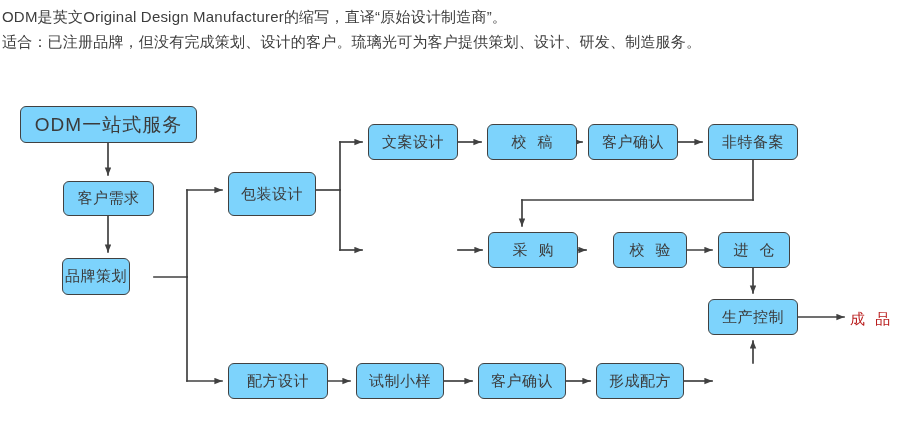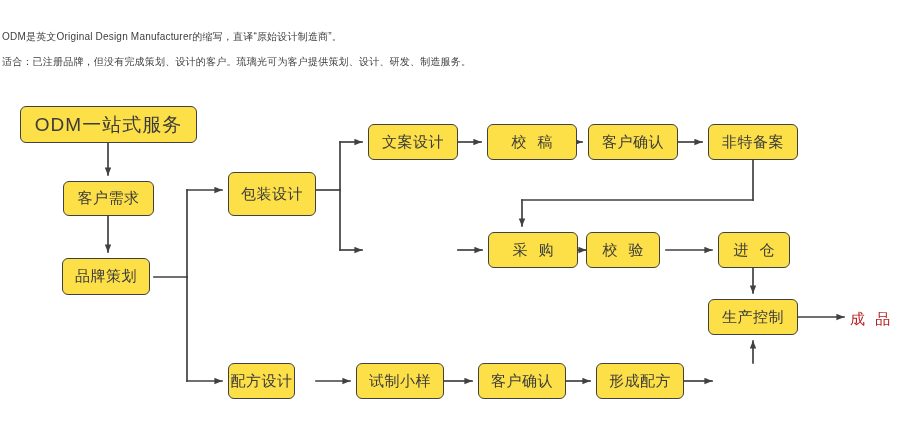--- a/index.html
+++ b/index.html
@@ -17,46 +17,45 @@
   #root {
     position: relative;
     width: 900px;
     height: 432px;
   }
 
   
   .desc {
     position: absolute;
     left: 2px;
-    font-size: 10px;
+    font-size: 15px;
     line-height: 18px;
     color: #3d3d3d;
     letter-spacing: 0.2px;
     white-space: nowrap;
-    margin-top: 20px;
   }
   .desc-1 { top: 8px; }
   .desc-2 { top: 33px; }
 
   
   #wires {
     position: absolute;
     left: 0;
     top: 0;
     width: 900px;
     height: 432px;
   }
 
   
   .node {
     position: absolute;
     box-sizing: border-box;
     border: 1.6px solid #414141;
     border-radius: 6px;
-    background: #fde047;
+    background: #7dd3fc;
     display: flex;
     align-items: center;
     justify-content: center;
     font-size: 15px;
     color: #3b3b3b;
     letter-spacing: 0.5px;
     white-space: nowrap;
     z-index: 2;
   }
   .node.big {
@@ -132,42 +131,42 @@
       <path d="M753,363 L753,341" marker-end="url(#ah)"></path>
 
       <path d="M798,317 L844,317" marker-end="url(#ah)"></path>
     </g>
   </svg>
 
   <div class="node big" style="left:20px;  top:106px; width:177px; height:37px;">ODM一站式服务</div>
 
   <div class="node" style="left:63px;  top:181px; width:91px;  height:35px;">客户需求</div>
 
-  <div class="node" style="left:62px;  top:258px; width:88px;  height:37px;">品牌策划</div>
+  <div class="node" style="left:62px;  top:258px; width:68px;  height:37px;">品牌策划</div>
 
   <div class="node" style="left:228px; top:172px; width:88px;  height:44px;">包装设计</div>
 
   <div class="node" style="left:368px; top:124px; width:90px;  height:36px;">文案设计</div>
 
   <div class="node spaced" style="left:487px; top:124px; width:90px;  height:36px;">校 稿</div>
 
   <div class="node" style="left:588px; top:124px; width:90px;  height:36px;">客户确认</div>
 
   <div class="node" style="left:708px; top:124px; width:90px;  height:36px;">非特备案</div>
 
 
   <div class="node spaced" style="left:488px; top:232px; width:90px;  height:36px;">采 购</div>
 
-  <div class="node spaced" style="left:586px; top:232px; width:74px;  height:36px;">校 验</div>
+  <div class="node spaced" style="left:613px; top:232px; width:74px;  height:36px;">校 验</div>
 
   <div class="node spaced" style="left:718px; top:232px; width:72px;  height:36px;">进 仓</div>
 
   <div class="node" style="left:708px; top:299px; width:90px;  height:36px;">生产控制</div>
 
-  <div class="node" style="left:228px; top:363px; width:67px;  height:36px;">配方设计</div>
+  <div class="node" style="left:228px; top:363px; width:100px;  height:36px;">配方设计</div>
 
   <div class="node" style="left:356px; top:363px; width:88px;  height:36px;">试制小样</div>
 
   <div class="node" style="left:478px; top:363px; width:88px;  height:36px;">客户确认</div>
 
   <div class="node" style="left:596px; top:363px; width:88px;  height:36px;">形成配方</div>
 
 
   <div class="plainlabel" style="left:850px; top:310px;">成 品</div>
 

